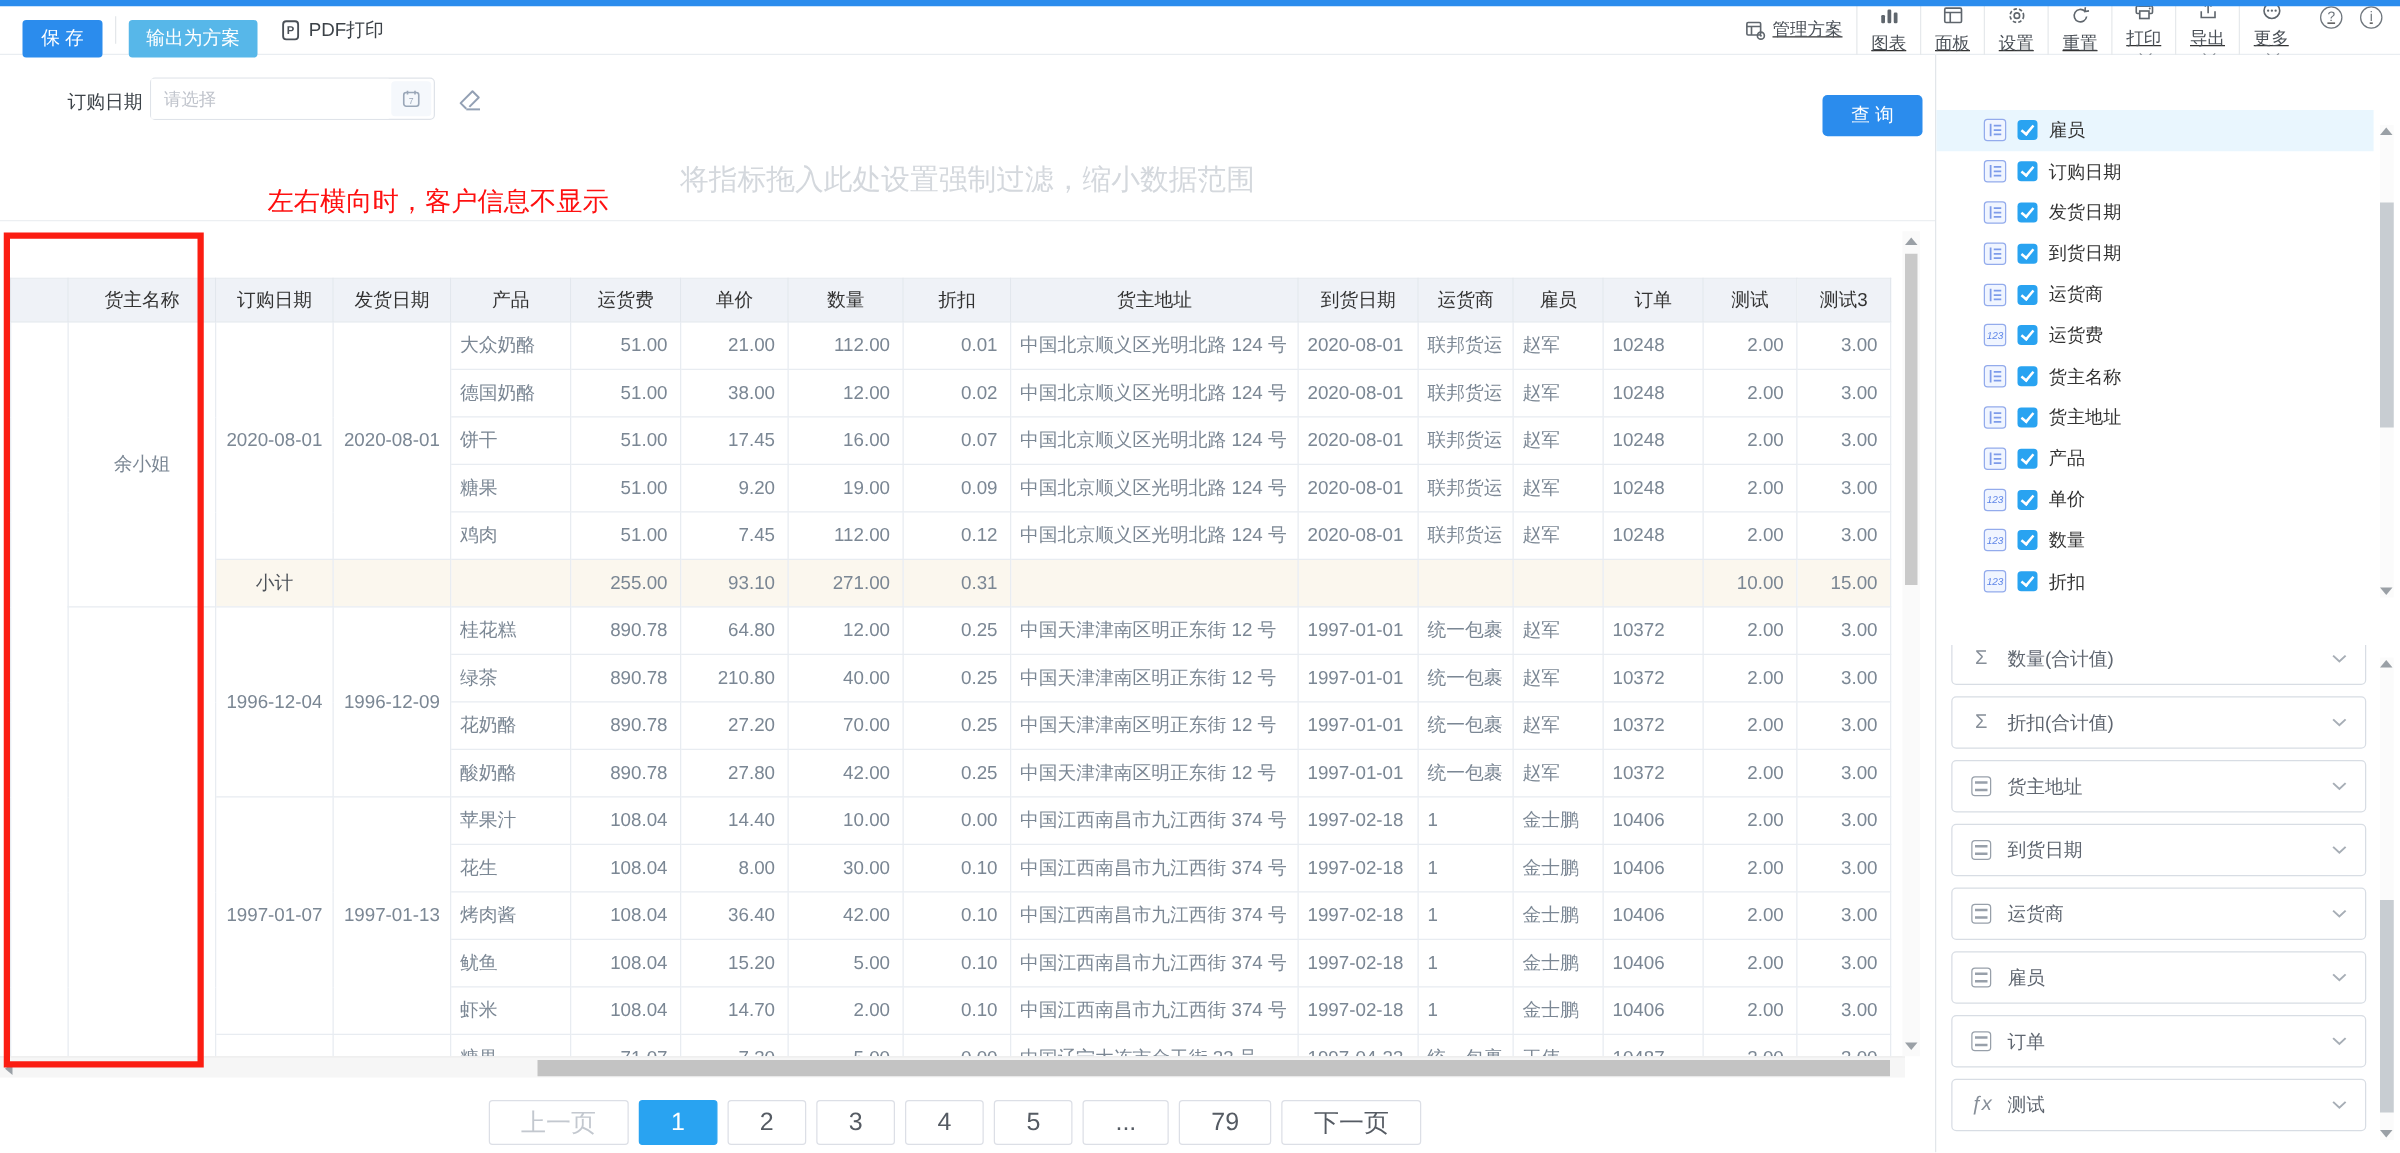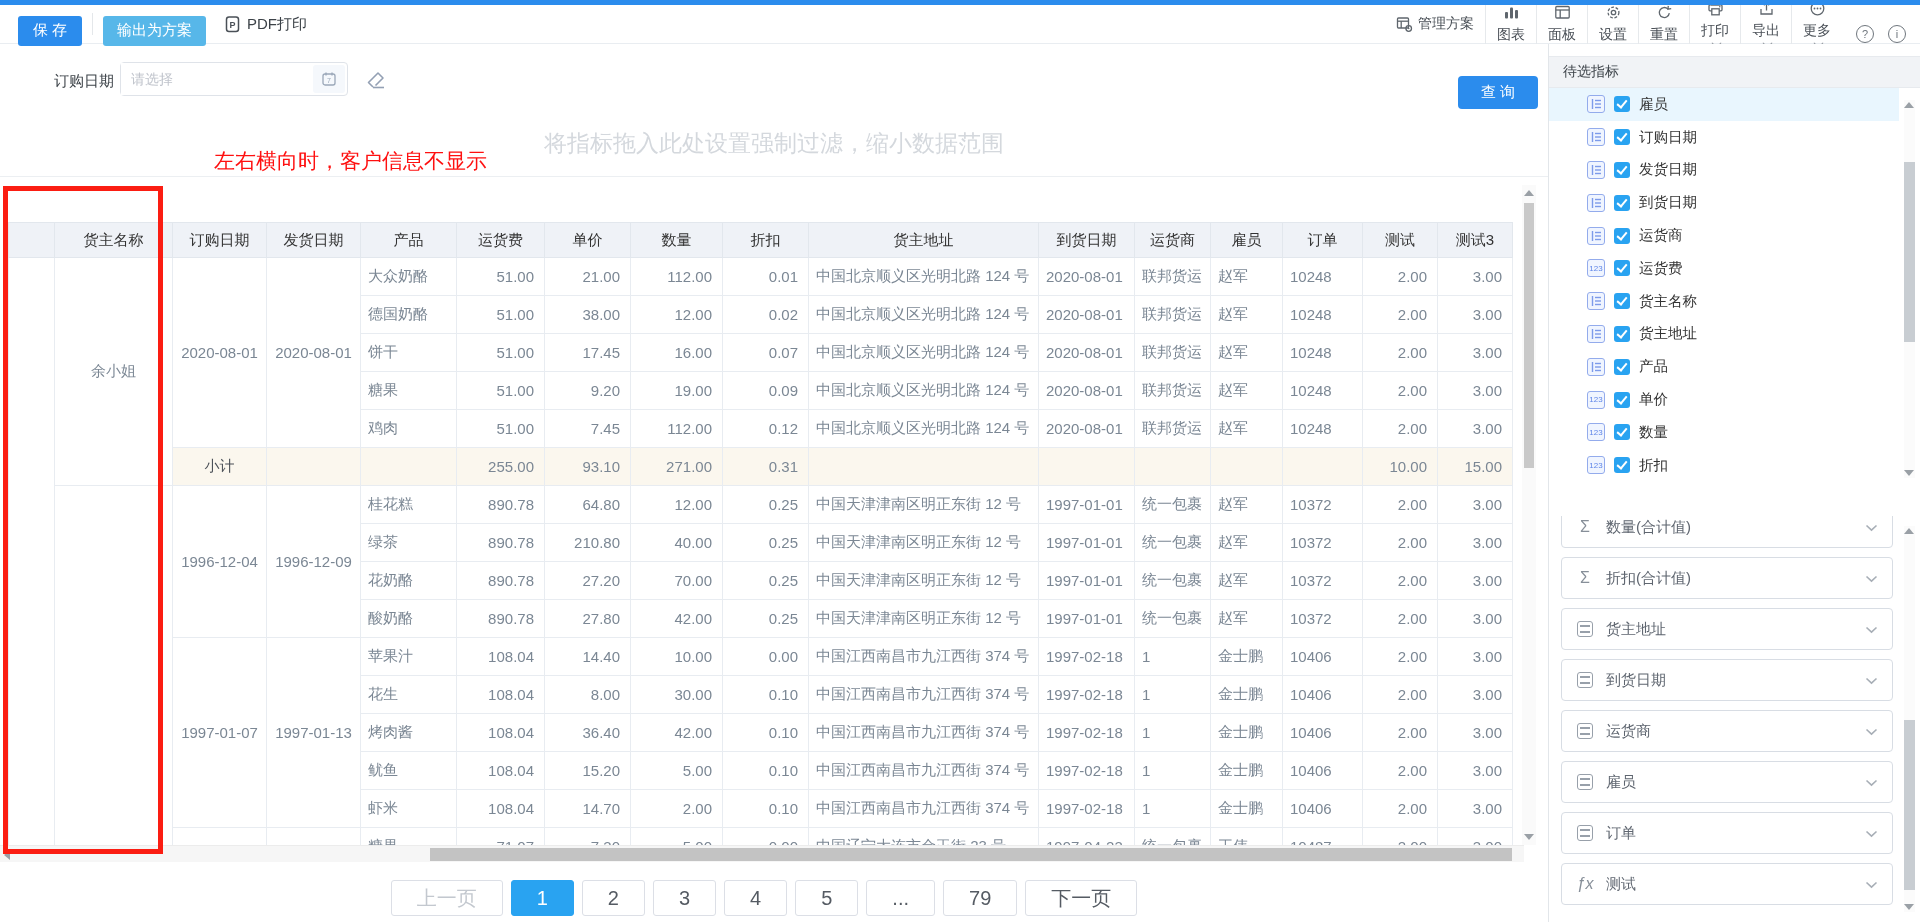--- a/index.html
+++ b/index.html
@@ -7,21 +7,21 @@
   body { position:relative; font-family:"Liberation Sans","DejaVu Sans",sans-serif; background:#fff; overflow:hidden; color:#333; }
 
   
   .top-strip { position:absolute; left:0; top:0; width:1920px; height:5px; background:#2b8ced; z-index:5;}
   .toolbar { position:absolute; left:0; top:5px; width:1920px; height:39px; background:#fff; border-bottom:1px solid #e9edf1; display:flex; align-items:center; z-index:4;}
   .btn { display:flex; align-items:center; justify-content:center; border-radius:3px; color:#fff; font-size:15px; cursor:pointer;margin-top:13px; }
   .btn-save { margin-left:18px; width:64px; height:30px; background:#2b8ced; }
   .tb-sep { width:1px; height:22px; background:#e4e7ea; margin:0 10px; }
   .btn-export-plan { height:30px; padding:12px 14px; background:#57b7e9; }
   .pdf-print { display:flex; align-items:center; gap:6px; margin-left:18px; font-size:15px; color:#3c4248; cursor:pointer;}
-  .toolbar-right { margin-left:auto; display:flex; align-items:flex-end; height:100%; margin-right:14px; }
+  .toolbar-right { margin-left:auto; display:flex; align-items:flex-start; height:100%; margin-right:14px;text-decoration:underline; }
   .tb-item { display:flex; align-items:center; gap:5px; padding:0 11px; font-size:14px; color:#4a5057; cursor:pointer; position:relative;}
   .tb-item + .tb-item { border-left:1px solid #e6e9ec;flex-direction:column; }
   .icn { display:inline-flex; width:17px; height:17px; align-items:center; justify-content:center; }
   .icn svg { display:block; }
   .caret { width:7px; height:7px; border-right:1.4px solid #8a9097; border-bottom:1.4px solid #8a9097; transform:rotate(45deg) translate(-1px,-1px); margin-left:3px; margin-top:-4px;}
   .round-ic { width:18px; height:18px; border:1.4px solid #6f767d; border-radius:50%; display:flex; align-items:center; justify-content:center; font-size:11px; color:#6f767d; margin-left:14px; cursor:pointer;}
 
   
   .filter-label { position:absolute; left:54px; top:72px; font-size:15px; color:#3c4248; }
   .date-input { position:absolute; left:120px; top:62px; width:228px; height:34px; border:1px solid #dfe3e9; border-radius:4px; background:#fff;padding-left:28px; }
@@ -66,21 +66,21 @@
   
   .sidebar { position:absolute; left:1548px; top:44px; width:372px; height:878px; background:#fff; border-left:1px solid #e2e6ea; z-index:20;}
   .side-header { position:absolute; left:0; width:372px; height:32px; background:#f1f3f6; border-top:1px solid #e7eaee; border-bottom:1px solid #e7eaee; display:flex; align-items:center; font-size:14px; color:#3c4248; padding-left:14px;}
   .hdr1 { top:12px; }
   .hdr2 { top:438px; height:34px; }
   .hdr-icons { margin-left:auto; display:flex; align-items:center; gap:14px; margin-right:26px;}
   .plus-ic { font-size:24px; font-weight:300; color:#3c4043; line-height:20px; cursor:pointer;}
   .pending-list { position:absolute; left:0; top:44px; width:350px; height:394px; overflow:hidden; }
   .pend-row { height:32.8px; display:flex; align-items:center; padding-left:38px; gap:9px; cursor:pointer;}
   .pend-row.hl { background:#e9f6fe; }
-  .fld-ic { width:18px; height:18px; border:1px solid #93abec; border-radius:3px; background:#f0f5ff; display:flex; align-items:center; justify-content:center; flex:0 0 auto;}
+  .fld-ic { width:18px; height:18px; border:1px solid #93abec; border-radius:3px; background:#f0f5ff; display:flex; align-items:center; justify-content:center; flex:0 0 auto;font-style:italic;}
   .fld-ic.num { font-size:8px; color:#5f86e8; letter-spacing:0; }
   .cbx { width:16px; height:16px; background:#29a3f1; border-radius:3px; position:relative; flex:0 0 auto; cursor:pointer;}
   .cbx:after { content:""; position:absolute; left:5px; top:2px; width:4px; height:8px; border-right:2px solid #fff; border-bottom:2px solid #fff; transform:rotate(40deg);}
   .pend-label { font-size:14.5px; color:#333; }
   .side-scroll { position:absolute; right:5px; width:11px; background:#fbfbfb; }
   .ss1 { top:56px; height:378px; }
   .ss2 { top:482px; height:386px; }
   .side-scroll .thumb { position:absolute; left:0; width:11px; background:#c8cdd2; }
   .ss1 .thumb { top:62px; height:180px; }
   .ss2 .thumb { top:194px; height:170px; }
@@ -529,23 +529,20 @@
     <div class="page-btn">2</div>
     <div class="page-btn">3</div>
     <div class="page-btn">4</div>
     <div class="page-btn">5</div>
     <div class="page-btn">...</div>
     <div class="page-btn">79</div>
     <div class="page-btn">下一页</div>
   </div>
 
 <div class="sidebar">
-  <div class="side-header hdr1">
-    <span>待选指标</span>
-  </div>
   <div class="pending-list" id="pending-list">
       <div class="pend-row hl">
         <span class="fld-ic">
           <svg width="14" height="12" viewBox="0 0 14 12">
             <line x1="3.5" y1="1" x2="3.5" y2="11" stroke="#7d9bea" stroke-width="1.4"></line>
             <line x1="6" y1="2.5" x2="12" y2="2.5" stroke="#7d9bea" stroke-width="1.4"></line>
             <line x1="6" y1="6" x2="12" y2="6" stroke="#7d9bea" stroke-width="1.4"></line>
             <line x1="6" y1="9.5" x2="12" y2="9.5" stroke="#7d9bea" stroke-width="1.4"></line>
           </svg>
         </span>

